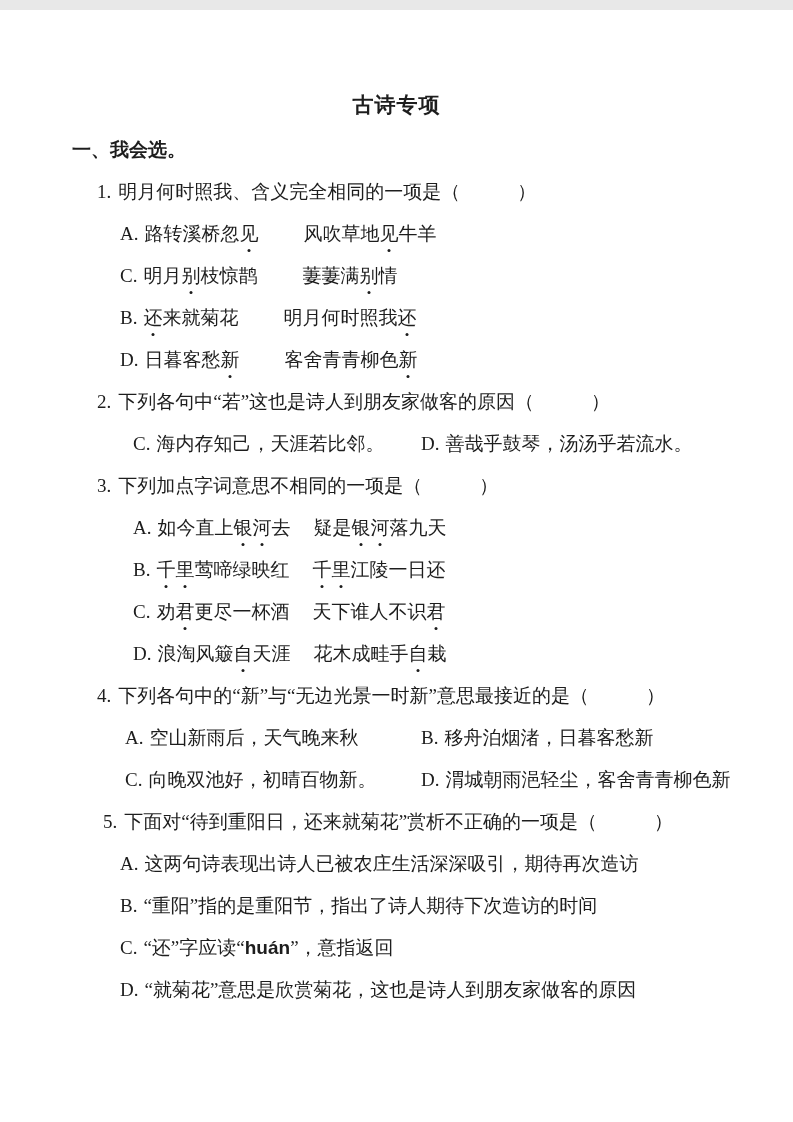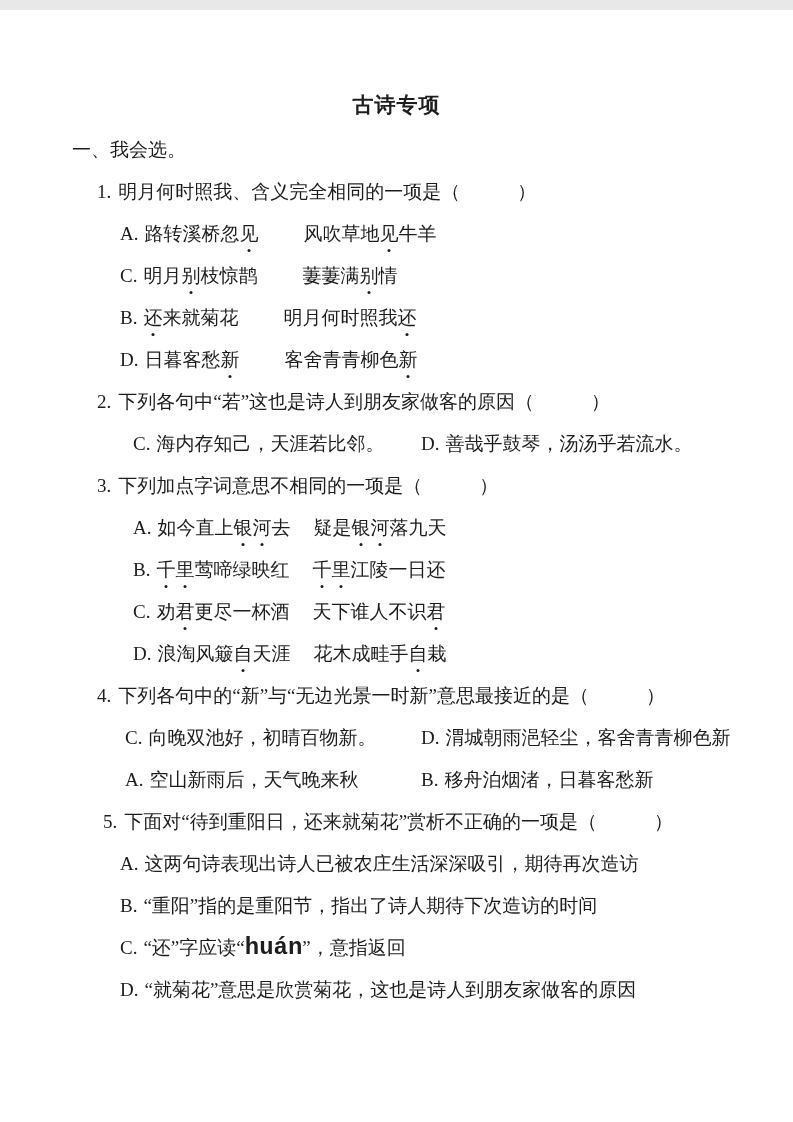--- a/index.html
+++ b/index.html
@@ -17,21 +17,21 @@
     margin: 0;
     padding-top: 84px;
     font-size: 21px;
     line-height: 22px;
     font-weight: bold;
     text-align: center;
     letter-spacing: 1px;
   }
   .flow { margin-top: 13px; }
   .line { line-height: 42px; font-size: 19px; white-space: nowrap; }
-  .section-heading { margin-left: 72px; }
+  .section-heading { margin-left: 72px; font-weight: bold; }
   .stem { margin-left: 97px; }
   .stem.indent5 { margin-left: 103px; }
   .qnum { margin-right: 7px; }
   .olabel { margin-right: 6px; }
   .opt-line-q1 { margin-left: 120px; }
   .opt-line-q3 { margin-left: 133px; }
   .opt-line-q5 { margin-left: 120px; }
   .optrow { display: flex; }
   .optrow-q2 { margin-left: 133px; }
   .optrow-q2 .col1 { width: 288px; }
@@ -46,23 +46,23 @@
     position: absolute;
     left: 50%;
     bottom: 3px;
     transform: translateX(-50%);
     width: 3px;
     height: 3px;
     border-radius: 50%;
     background: #1d1d1d;
   }
   .pinyin {
-    font-family: Liberation Mono, monospace;
+    font-family: Liberation Sans, sans-serif;
     font-weight: bold;
-    font-size: 24px;
+    font-size: 19px;
   }
 </style>
 </head>
 <body>
 
 <div class="page">
   <h1 class="title">古诗专项</h1>
 
   <div class="flow">
     <div class="line section-heading">一、我会选。</div>
@@ -111,26 +111,26 @@
       <div class="line opt-line-q3">
         <span class="olabel">D.</span><span>浪淘风簸<span class="em">自</span>天涯</span><span class="gap-q3">花木成畦手<span class="em">自</span>栽</span>
       </div>
     </section>
 
     <section>
       <div class="line stem">
         <span class="qnum">4.</span><span>下列各句中的“新”与“无边光景一时新”意思最接近的是（　　　）</span>
       </div>
       <div class="line optrow optrow-q4">
+        <span class="col1"><span class="olabel">A.</span><span>空山新雨后，天气晚来秋</span></span>
+        <span><span class="olabel">B.</span><span>移舟泊烟渚，日暮客愁新</span></span>
+      </div>
+      <div class="line optrow optrow-q4">
         <span class="col1"><span class="olabel">C.</span><span>向晚双池好，初晴百物新。</span></span>
         <span><span class="olabel">D.</span><span>渭城朝雨浥轻尘，客舍青青柳色新</span></span>
-      </div>
-      <div class="line optrow optrow-q4">
-        <span class="col1"><span class="olabel">A.</span><span>空山新雨后，天气晚来秋</span></span>
-        <span><span class="olabel">B.</span><span>移舟泊烟渚，日暮客愁新</span></span>
       </div>
     </section>
 
     <section>
       <div class="line stem indent5">
         <span class="qnum">5.</span><span>下面对“待到重阳日，还来就菊花”赏析不正确的一项是（　　　）</span>
       </div>
       <div class="line opt-line-q5">
         <span class="olabel">A.</span><span>这两句诗表现出诗人已被农庄生活深深吸引，期待再次造访</span>
       </div>

